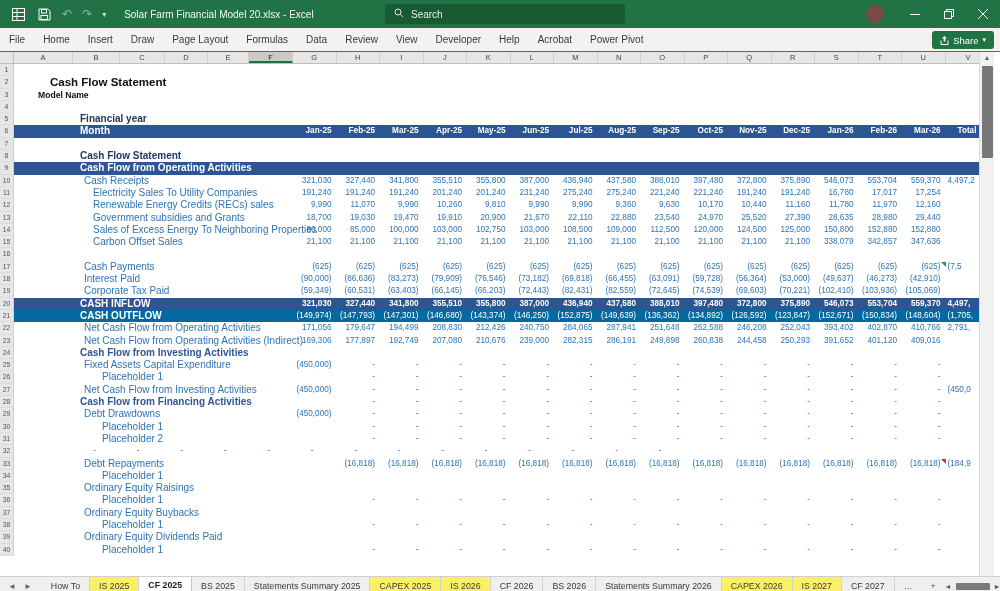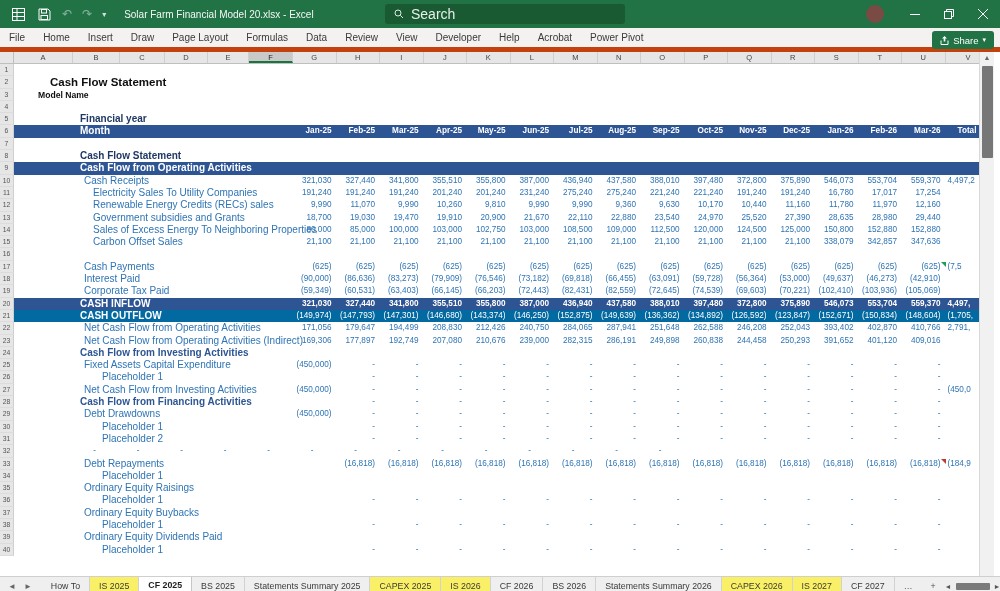--- a/index.html
+++ b/index.html
@@ -5,27 +5,27 @@
   * { margin:0; padding:0; box-sizing:border-box; }
   html,body { width:1000px; height:591px; overflow:hidden; font-family:"Liberation Sans",sans-serif; background:#fff; }
 
   
   .titlebar { position:relative; height:28px; background:#217346; display:flex; align-items:center; color:#fff; }
   .qat { display:flex; align-items:center; gap:10px; padding-left:10px; }
   .qat .qicon { display:flex; align-items:center; justify-content:center; width:16px; height:16px; }
   .qat .faded { opacity:.45; font-size:12px; }
   .caret { font-size:8px; opacity:.8; }
   .tb-title { font-size:10px; margin-left:18px; white-space:nowrap; opacity:.95; }
-  .searchbox { position:absolute; left:385px; top:4px; width:240px; height:20px; background:#1a5a33; border-radius:3px; display:flex; align-items:center; padding-left:9px; gap:7px; font-size:14px; color:#e8f0ea; }
+  .searchbox { position:absolute; left:385px; top:4px; width:240px; height:20px; background:#1a5a33; border-radius:3px; display:flex; align-items:center; padding-left:9px; gap:7px; font-size:10px; color:#e8f0ea; }
   .tb-right { position:absolute; right:0; top:0; height:28px; display:flex; align-items:center; }
   .avatar { width:18px; height:18px; border-radius:50%; background:#7a4a44; margin-right:14px; }
   .winbtn { width:34px; height:28px; display:flex; align-items:center; justify-content:center; }
 
   
-  .ribbon { position:relative; height:24px; background:#f3f2f1; display:flex; align-items:center; border-bottom:5px solid #c2410c; }
+  .ribbon { position:relative; height:24px; background:#f3f2f1; display:flex; align-items:center; border-bottom:1px solid #c2410c; }
   .rtab { font-size:10px; color:#3b3a39; padding:0 9px; height:24px; display:flex; align-items:center; white-space:nowrap; }
   .share-btn { position:absolute; right:6px; top:3px; height:18px; background:#217346; color:#fff; font-size:9.5px; border-radius:3px; display:flex; align-items:center; gap:4px; padding:0 8px; }
 
   
   .sheet { position:relative; height:524px; background:#fff; }
   .sheetclip { position:absolute; left:0; top:0; width:979px; height:524px; overflow:hidden; }
   .colheads { display:flex; height:12px; background:#e6e6e6; border-bottom:1px solid #bfbfbf; width:990px; }
   .ch { font-size:7.5px; color:#444; text-align:center; border-right:1px solid #cfcfcf; line-height:12px; flex:none; }
   .ch.sel { background:#c9c9c9; border-bottom:2px solid #17753f; color:#222; }
   .corner { width:14px; background:#e6e6e6; border-right:1px solid #bfbfbf; flex:none; }

